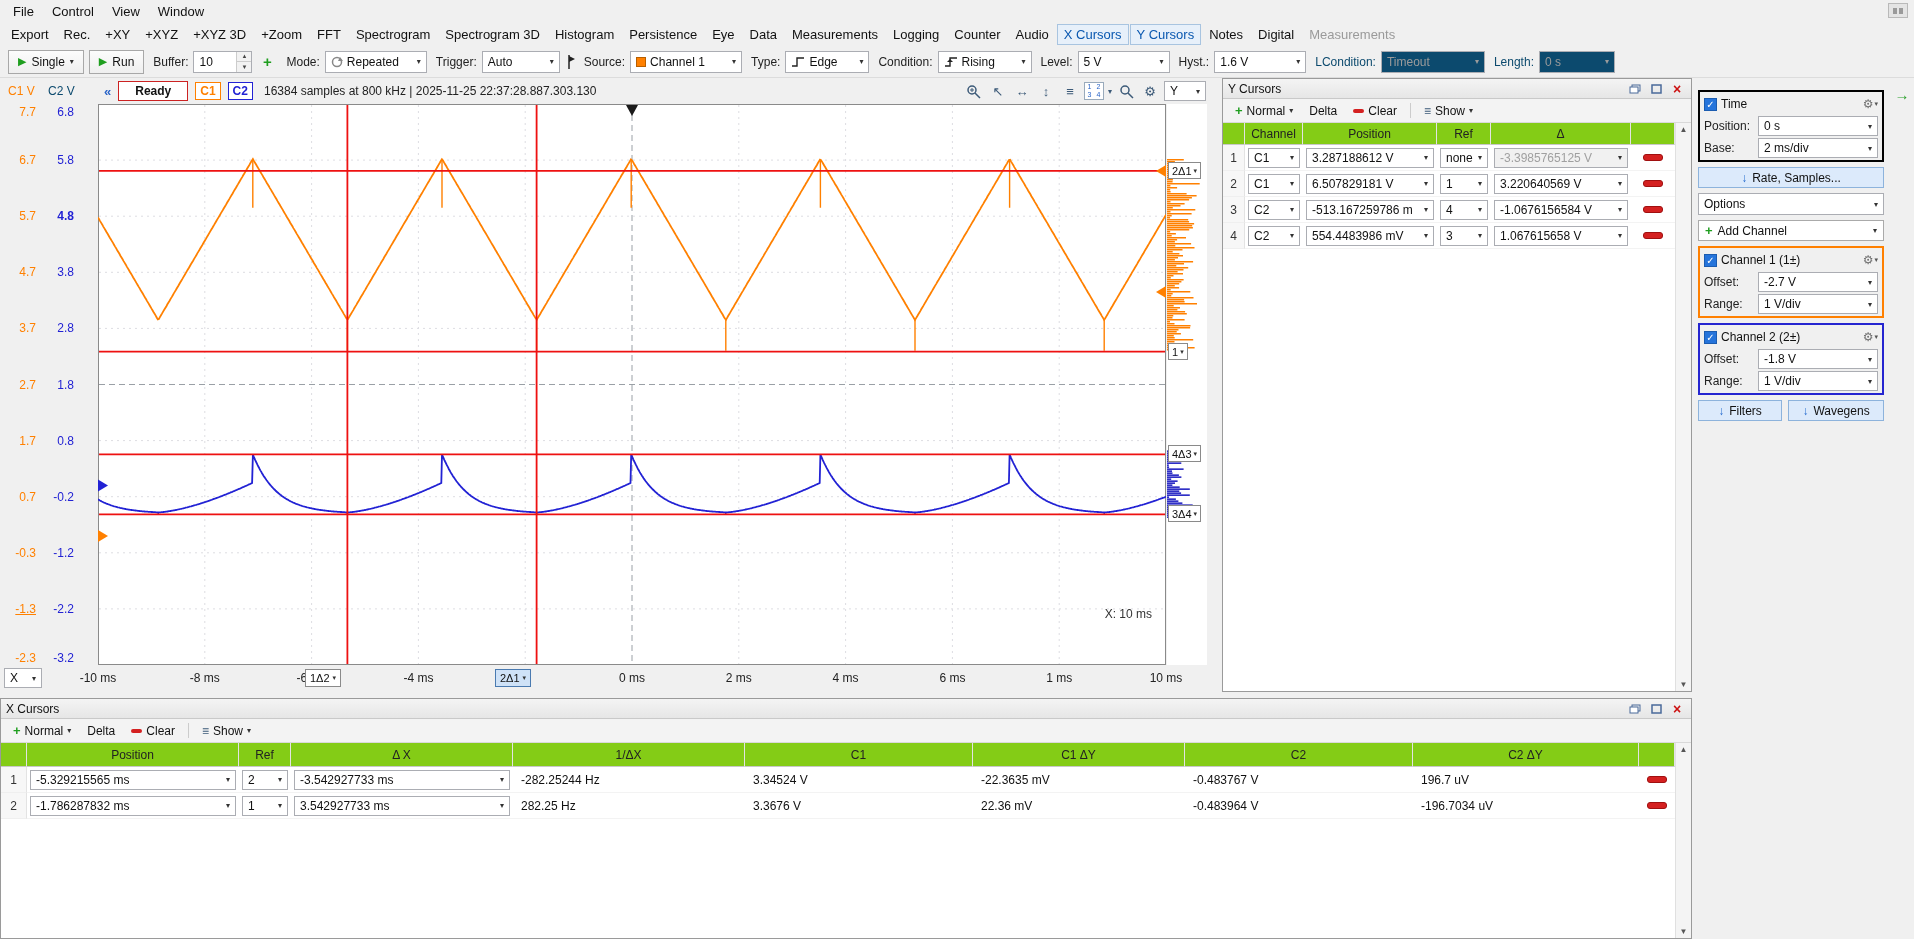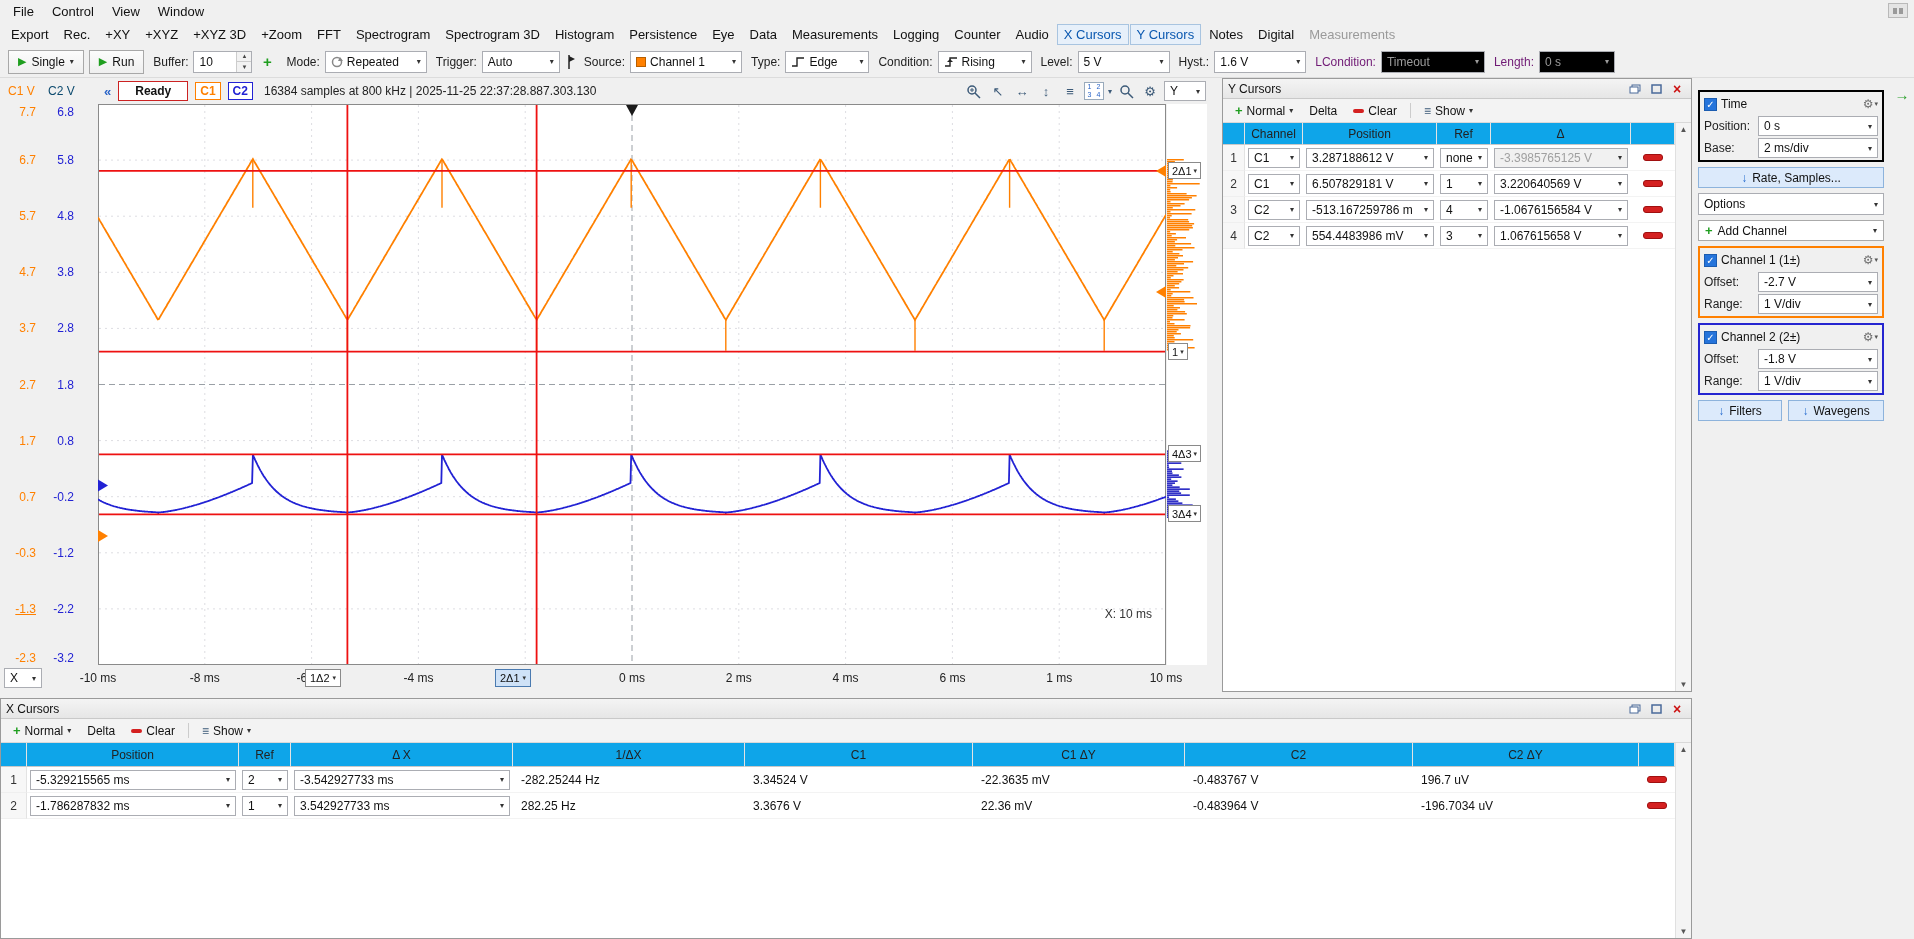--- a/index.html
+++ b/index.html
@@ -8,24 +8,24 @@
 .menubar{height:22px;display:flex;align-items:center;padding-left:4px;background:#f0f0f0}
 .mitem{padding:3px 9px;white-space:nowrap;font-size:13px}
 .tabbar{height:24px;display:flex;align-items:center;padding-left:4px;gap:1px;background:#f0f0f0}
 .tab{padding:3px 7px;white-space:nowrap;font-size:13px}
 .tab.active{color:#0a58b0;background:#e7f0fa;border:1px solid #a8c4e0;padding:2px 6px}
 .tab.disabled{color:#9a9a9a}
 .toolbar{height:32px;display:flex;align-items:center;gap:5px;padding:0 8px;background:#f0f0f0;border-bottom:1px solid #dcdcdc;white-space:nowrap}
 .playbtn{display:flex;align-items:center;gap:5px;height:24px;padding:0 9px;border:1px solid #a8a8a8;background:linear-gradient(#fcfcfc,#efefef)}
 .play{color:#1f9e1f;font-size:11px}
 .tlabel{color:#222;margin-left:4px}
-.dim{color:#701a75}
+.dim{color:#0c4a6e}
 .combo{display:inline-flex;align-items:center;gap:4px;background:#fff;border:1px solid #abadb3;height:22px;padding:0 5px;white-space:nowrap}
 .combo .caret{margin-left:auto;font-size:8px;color:#333}
-.combo.gray{background:#000000;color:#9b9b9b}
+.combo.gray{background:#0c4a6e;color:#9b9b9b}
 .combo.gray .caret{color:#9b9b9b}
 .stepper{display:flex;border:1px solid #abadb3;background:#fff;height:22px}
 .stepper .num{width:42px;padding:0 5px;display:flex;align-items:center}
 .spin{width:15px;display:flex;flex-direction:column;border-left:1px solid #ccc}
 .spin span{flex:1;font-size:6px;display:flex;align-items:center;justify-content:center;color:#444;background:#f2f2f2}
 .spin span:first-child{border-bottom:1px solid #ccc}
 .plusbtn{width:20px;height:20px;display:flex;align-items:center;justify-content:center;color:#1f9e1f;font-weight:bold;font-size:15px}
 .sw{width:10px;height:10px;background:#ff8000;border:1px solid #b85f00}
 .main{height:614px;display:flex}
 .scope{width:1222px;display:flex;flex-direction:column}
@@ -69,21 +69,21 @@
 .ptoolbar{height:24px;display:flex;align-items:center;gap:2px;background:#f3f3f3;border-bottom:1px solid #d9d9d9;padding:0 5px}
 .pbtn{display:flex;align-items:center;gap:4px;padding:2px 7px;white-space:nowrap}
 .gplus{color:#1f9e1f;font-weight:bold;font-size:13px}
 .rdash-ico{width:11px;height:4px;background:#d42020;border-radius:2px}
 .listico{color:#3c5a78;font-size:12px}
 .vsep{width:1px;height:15px;background:#ccc;margin:0 4px}
 .tblzone{position:relative;flex:1;background:#fff;overflow:hidden}
 .ghead{display:grid;height:22px}
 .yg{grid-template-columns:22px 58px 134px 54px 140px 44px}
 .xg{grid-template-columns:26px 212px 52px 222px 232px 228px 212px 228px 226px 36px}
-.hcell{display:flex;align-items:center;justify-content:center;background:#0ea5e9;border-right:1px solid #e3e3e3;border-bottom:1px solid #c8c8c8;color:#222;overflow:hidden}
+.hcell{display:flex;align-items:center;justify-content:center;background:#84cc16;border-right:1px solid #e3e3e3;border-bottom:1px solid #c8c8c8;color:#222;overflow:hidden}
 .grow{display:grid;height:26px;align-items:stretch}
 .ncell{display:flex;align-items:center;justify-content:center;background:#f7f7f7;border-right:1px solid #e3e3e3;border-bottom:1px solid #efefef;color:#333}
 .ccell{display:flex;align-items:center;padding:2px 3px;border-bottom:1px solid #f3f3f3;overflow:hidden}
 .ccell .combo{width:100%;height:20px}
 .tcell{display:flex;align-items:center;padding-left:8px;border-bottom:1px solid #f3f3f3;white-space:nowrap;overflow:hidden}
 .combo.disabled{background:#f1f1f1;color:#a0a0a0}
 .rdash{width:20px;height:7px;background:#d42020;border-radius:3px;border:1px solid #a01010;margin:auto}
 .vscroll{position:absolute;top:0;right:0;bottom:0;width:16px;background:#f4f4f4;border-left:1px solid #e0e0e0;display:flex;flex-direction:column;justify-content:space-between;align-items:center;font-size:8px;color:#555;padding:2px 0}
 .sidebar{width:198px;padding:12px 6px 0 6px;display:flex;flex-direction:column;gap:5px;background:#f0f0f0}
 .sbox{border:2px solid #000;padding:2px 4px;display:flex;flex-direction:column;gap:2px}
@@ -463,21 +463,21 @@
         <div class="alab c1" style="top: 161.3px;">4.7</div>
         <div class="alab c1" style="top: 217.4px;">3.7</div>
         <div class="alab c1" style="top: 273.5px;">2.7</div>
         <div class="alab c1" style="top: 329.6px;">1.7</div>
         <div class="alab c1" style="top: 385.7px;">0.7</div>
         <div class="alab c1" style="top: 441.8px;">-0.3</div>
         <div class="alab c1" style="top: 497.9px; text-decoration: underline;">-1.3</div>
         <div class="alab c1" style="top: 547px;">-2.3</div>
         <div class="alab c2" style="top: 1px;">6.8</div>
         <div class="alab c2" style="top: 49.1px;">5.8</div>
-        <div class="alab c2" style="top: 105.2px;">4.8</div>
+        <div class="alab c2" style="top: 105.2px; font-weight: bold;">4.8</div>
         <div class="alab c2" style="top: 161.3px;">3.8</div>
         <div class="alab c2" style="top: 217.4px;">2.8</div>
         <div class="alab c2" style="top: 273.5px;">1.8</div>
         <div class="alab c2" style="top: 329.6px;">0.8</div>
         <div class="alab c2" style="top: 385.7px;">-0.2</div>
         <div class="alab c2" style="top: 441.8px;">-1.2</div>
         <div class="alab c2" style="top: 497.9px;">-2.2</div>
         <div class="alab c2" style="top: 547px;">-3.2</div>
       </div>
     <div class="axis-row" id="axis-row">

